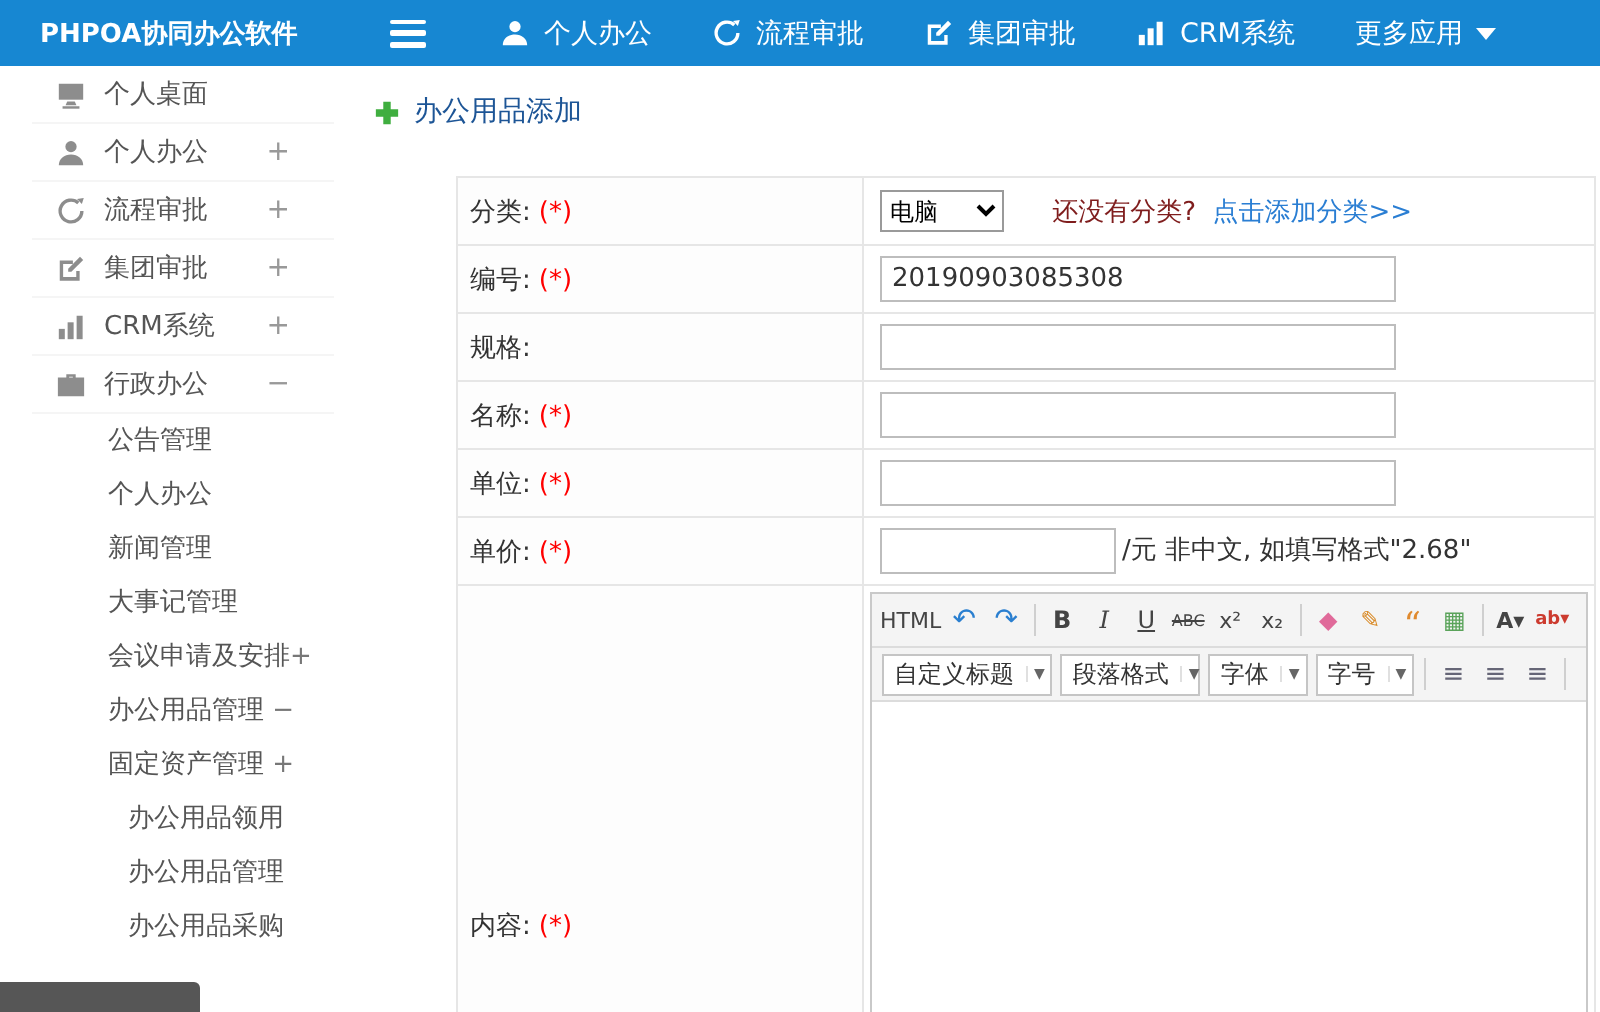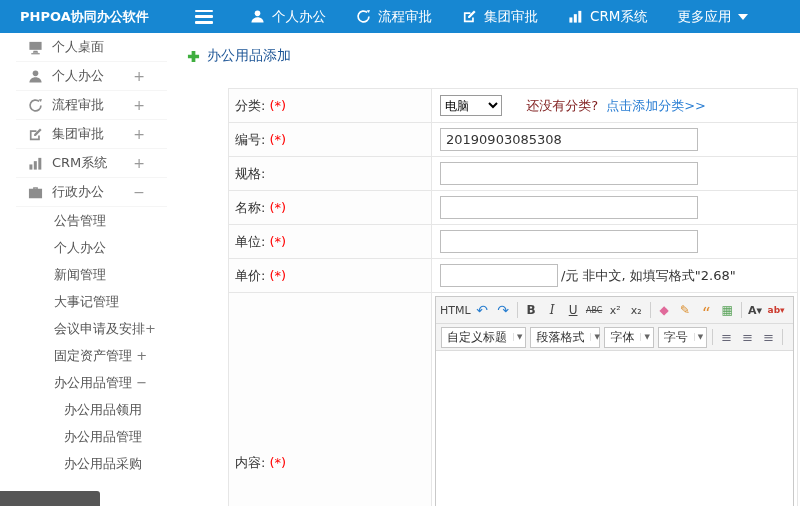--- a/index.html
+++ b/index.html
@@ -197,22 +197,22 @@
         </span>
       <span data-name="sidebar-item-label">行政办公</span>
       <span class="expand" data-name="expand-toggle">−</span>
     </div>
 
     <div class="sub-item" data-name="sidebar-item-announcement-mgmt"><span data-name="sidebar-subitem-label">公告管理</span><span class="suffix" data-name="expand-toggle"></span></div>
     <div class="sub-item" data-name="sidebar-item-notice-mgmt"><span data-name="sidebar-subitem-label">个人办公</span><span class="suffix" data-name="expand-toggle"></span></div>
     <div class="sub-item" data-name="sidebar-item-news-mgmt"><span data-name="sidebar-subitem-label">新闻管理</span><span class="suffix" data-name="expand-toggle"></span></div>
     <div class="sub-item" data-name="sidebar-item-events-mgmt"><span data-name="sidebar-subitem-label">大事记管理</span><span class="suffix" data-name="expand-toggle"></span></div>
     <div class="sub-item" data-name="sidebar-item-meeting-request-mgmt"><span data-name="sidebar-subitem-label">会议申请及安排</span><span class="suffix" data-name="expand-toggle">+</span></div>
+    <div class="sub-item" data-name="sidebar-item-office-supplies-mgmt"><span data-name="sidebar-subitem-label">办公用品管理</span><span class="suffix" data-name="expand-toggle"> −</span></div>
     <div class="sub-item" data-name="sidebar-item-fixed-assets-mgmt"><span data-name="sidebar-subitem-label">固定资产管理</span><span class="suffix" data-name="expand-toggle"> +</span></div>
-    <div class="sub-item" data-name="sidebar-item-office-supplies-mgmt"><span data-name="sidebar-subitem-label">办公用品管理</span><span class="suffix" data-name="expand-toggle"> −</span></div>
 
     <div class="deep-item" data-name="sidebar-item-supplies-claim"><span data-name="sidebar-subitem-label">办公用品领用</span></div>
     <div class="deep-item" data-name="sidebar-item-supplies-manage"><span data-name="sidebar-subitem-label">办公用品管理</span></div>
     <div class="deep-item" data-name="sidebar-item-supplies-purchase"><span data-name="sidebar-subitem-label">办公用品采购</span></div>
   </aside>
 
   <div class="status-bubble" data-name="browser-status-bubble"></div>
 
   <main class="main" data-name="main-content">
     <div class="page-title" data-name="page-title">

